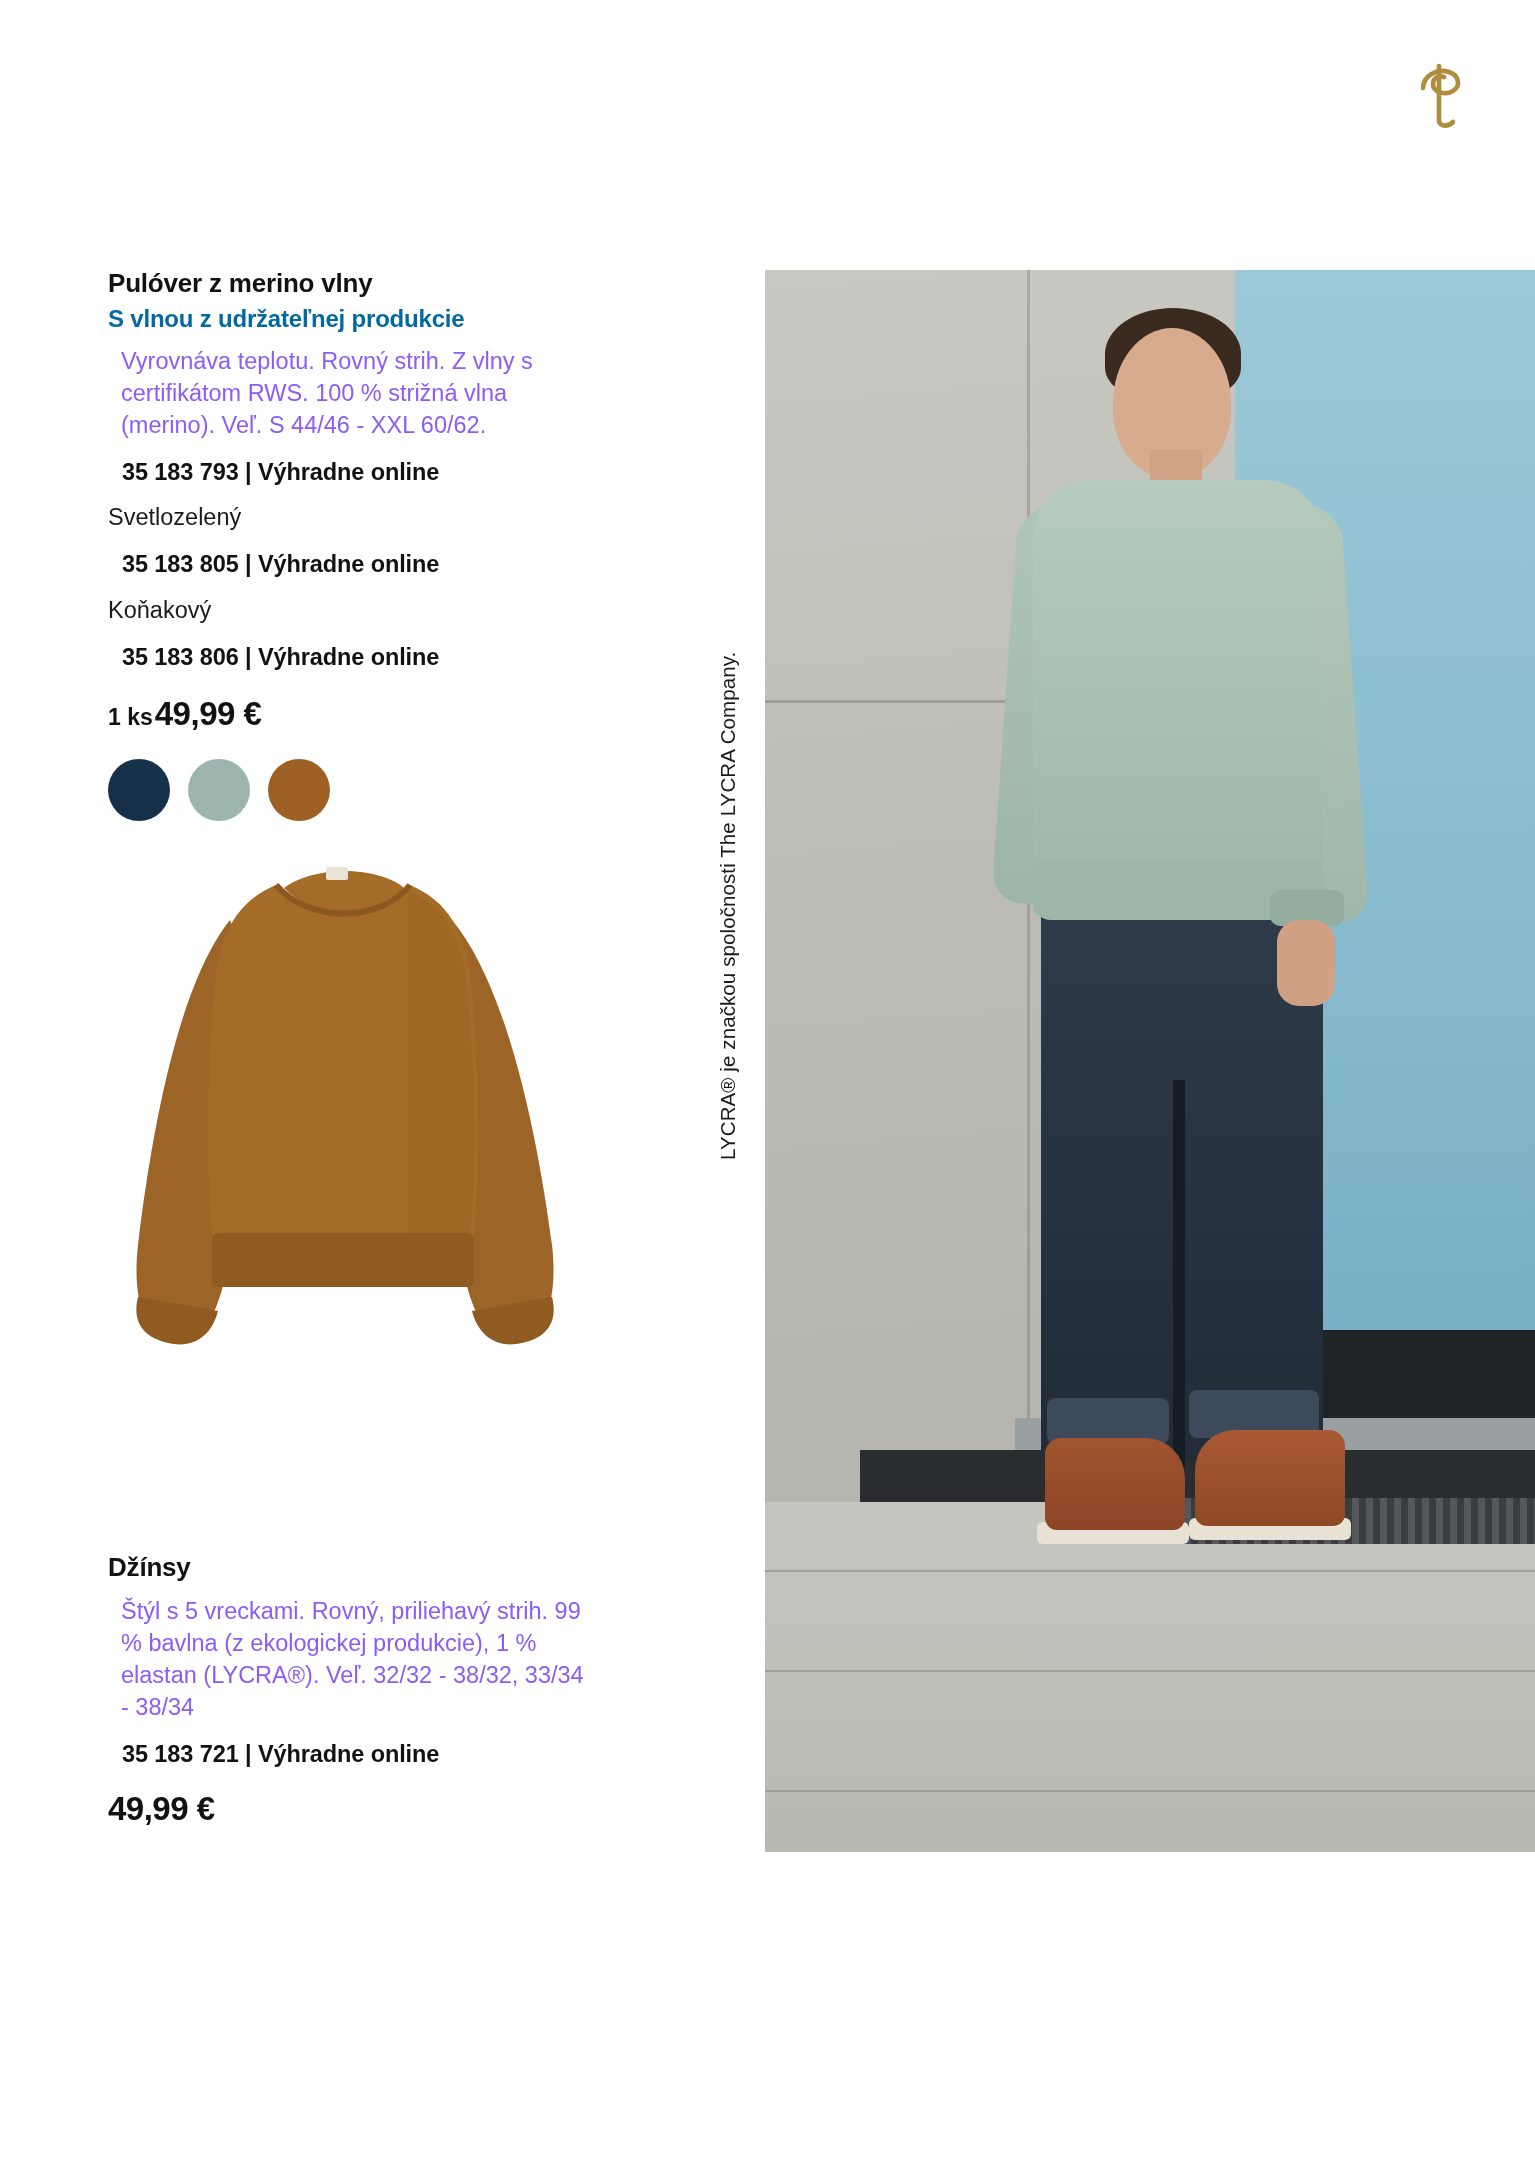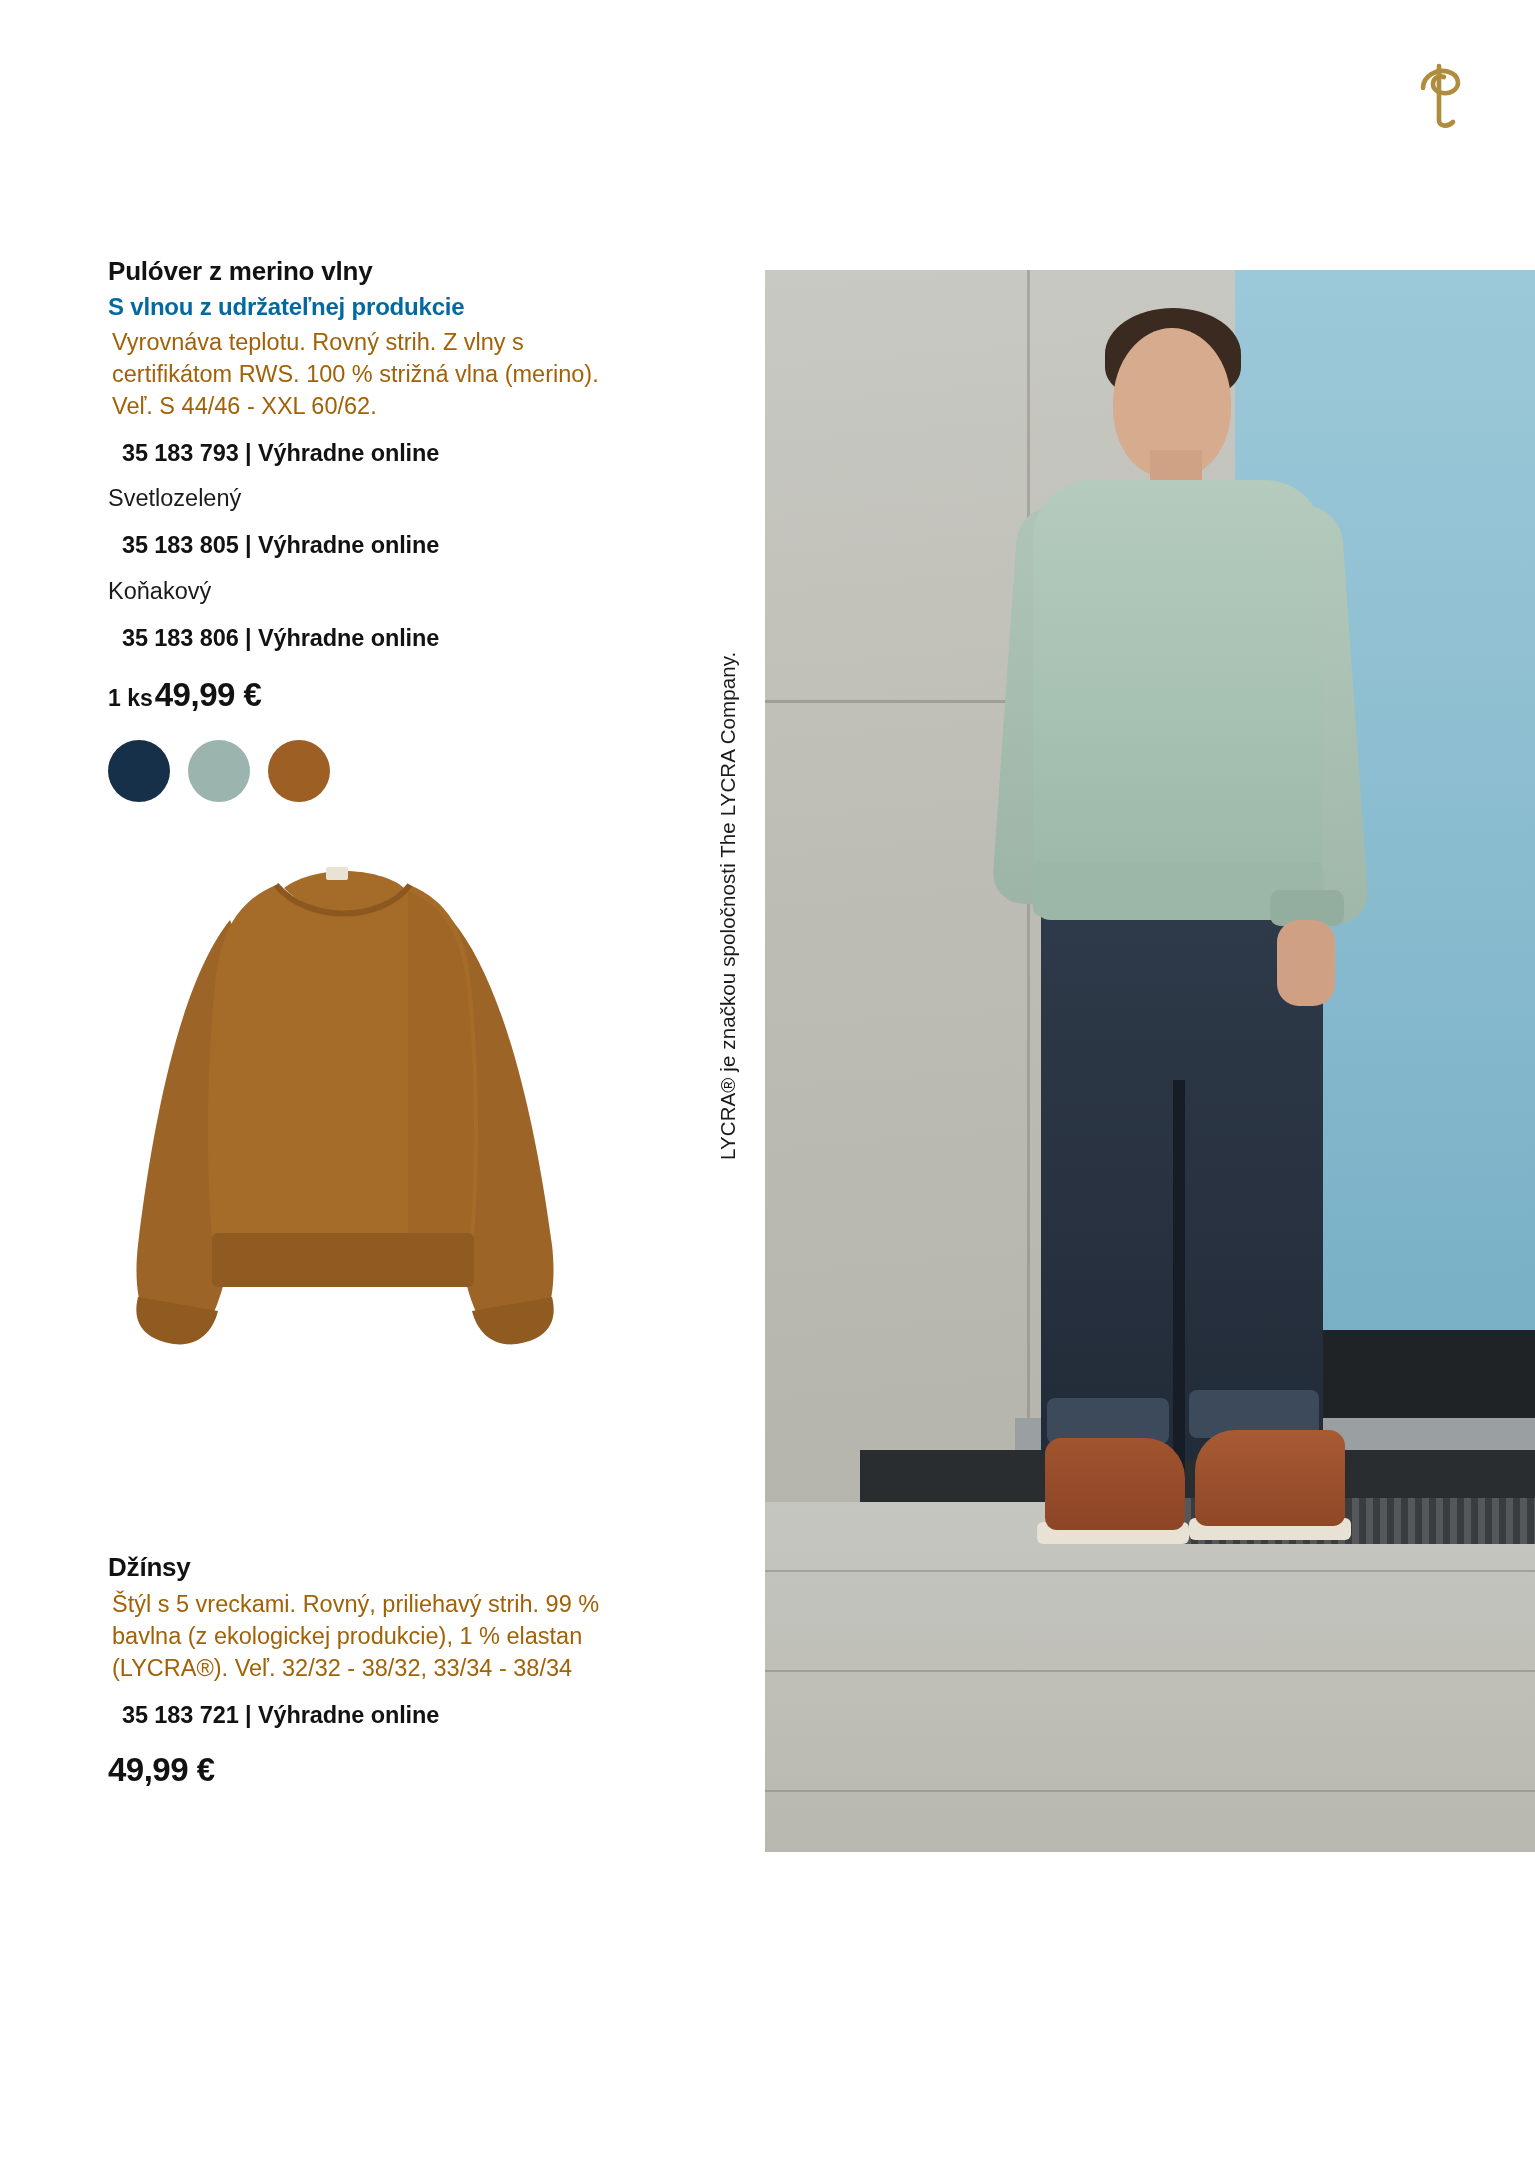--- a/index.html
+++ b/index.html
@@ -21,43 +21,43 @@
     right: 62px;
     width: 70px;
     height: 72px;
   }
   .logo svg { display: block; }
 
   
   .left-col {
     position: absolute;
     left: 108px;
-    top: 256px;
+    top: 268px;
     width: 500px;
   }
 
   .prod-title {
     font-size: 26px;
     font-weight: bold;
     letter-spacing: -0.2px;
     margin: 0 0 6px 0;
     color: #121212;
   }
   .prod-sub {
     font-size: 24px;
     font-weight: bold;
     color: #0369a1;
     margin: 0 0 6px 0;
     letter-spacing: -0.2px;
   }
   .prod-desc {
     font-size: 23.5px;
     line-height: 1.36;
-    color: #a16207;
-    margin: 4px;
+    color: #8b5cf6;
+    margin: 13px;
     font-weight: 400;
   }
   .colorname {
     font-size: 23.5px;
     line-height: 1.36;
     color: #1b1b1b;
     margin: 0;
   }
   .artline {
     font-size: 23.5px;

